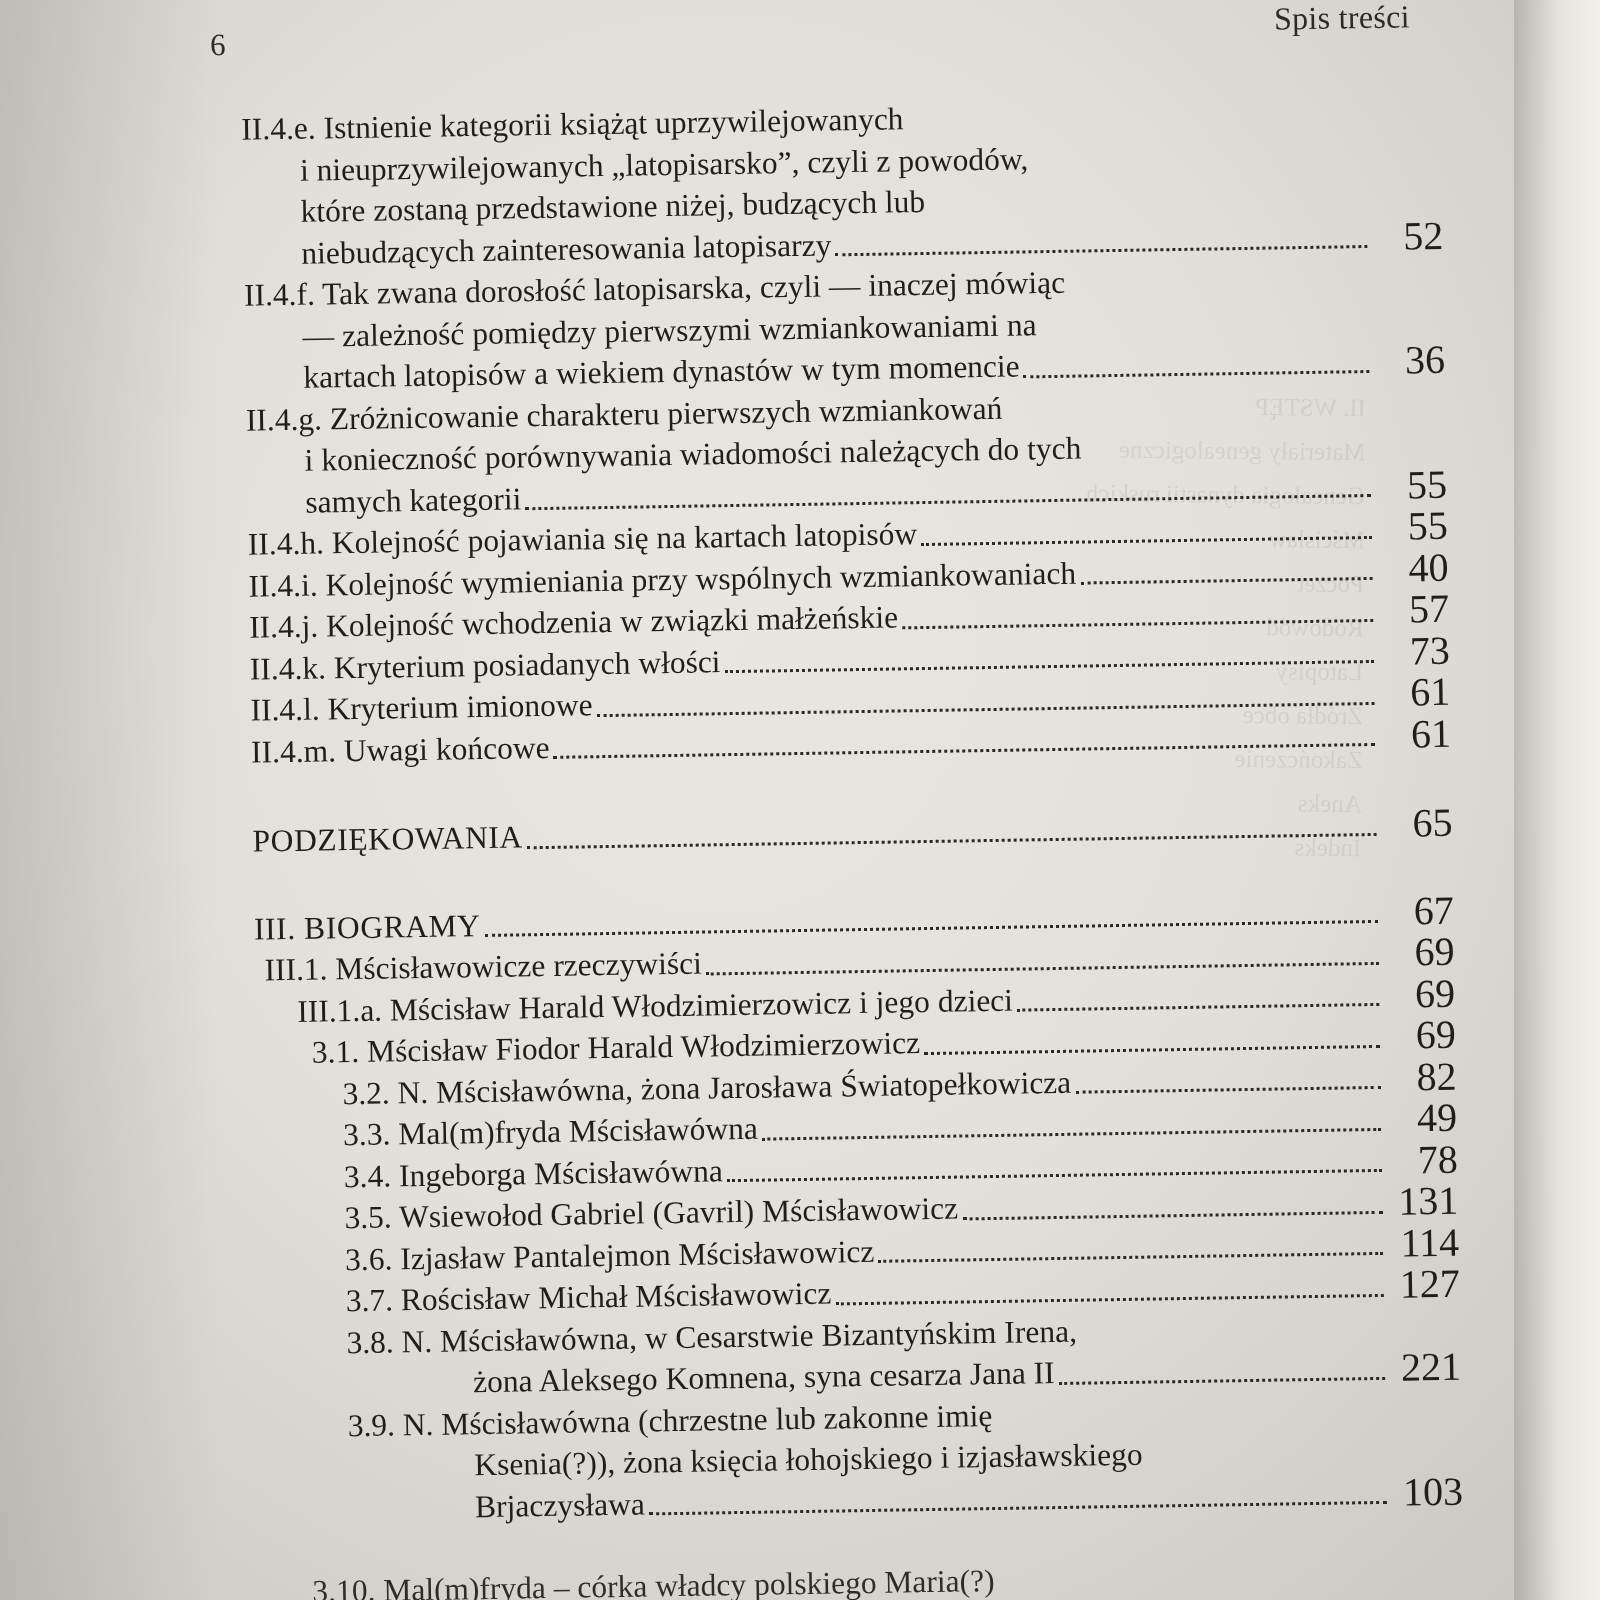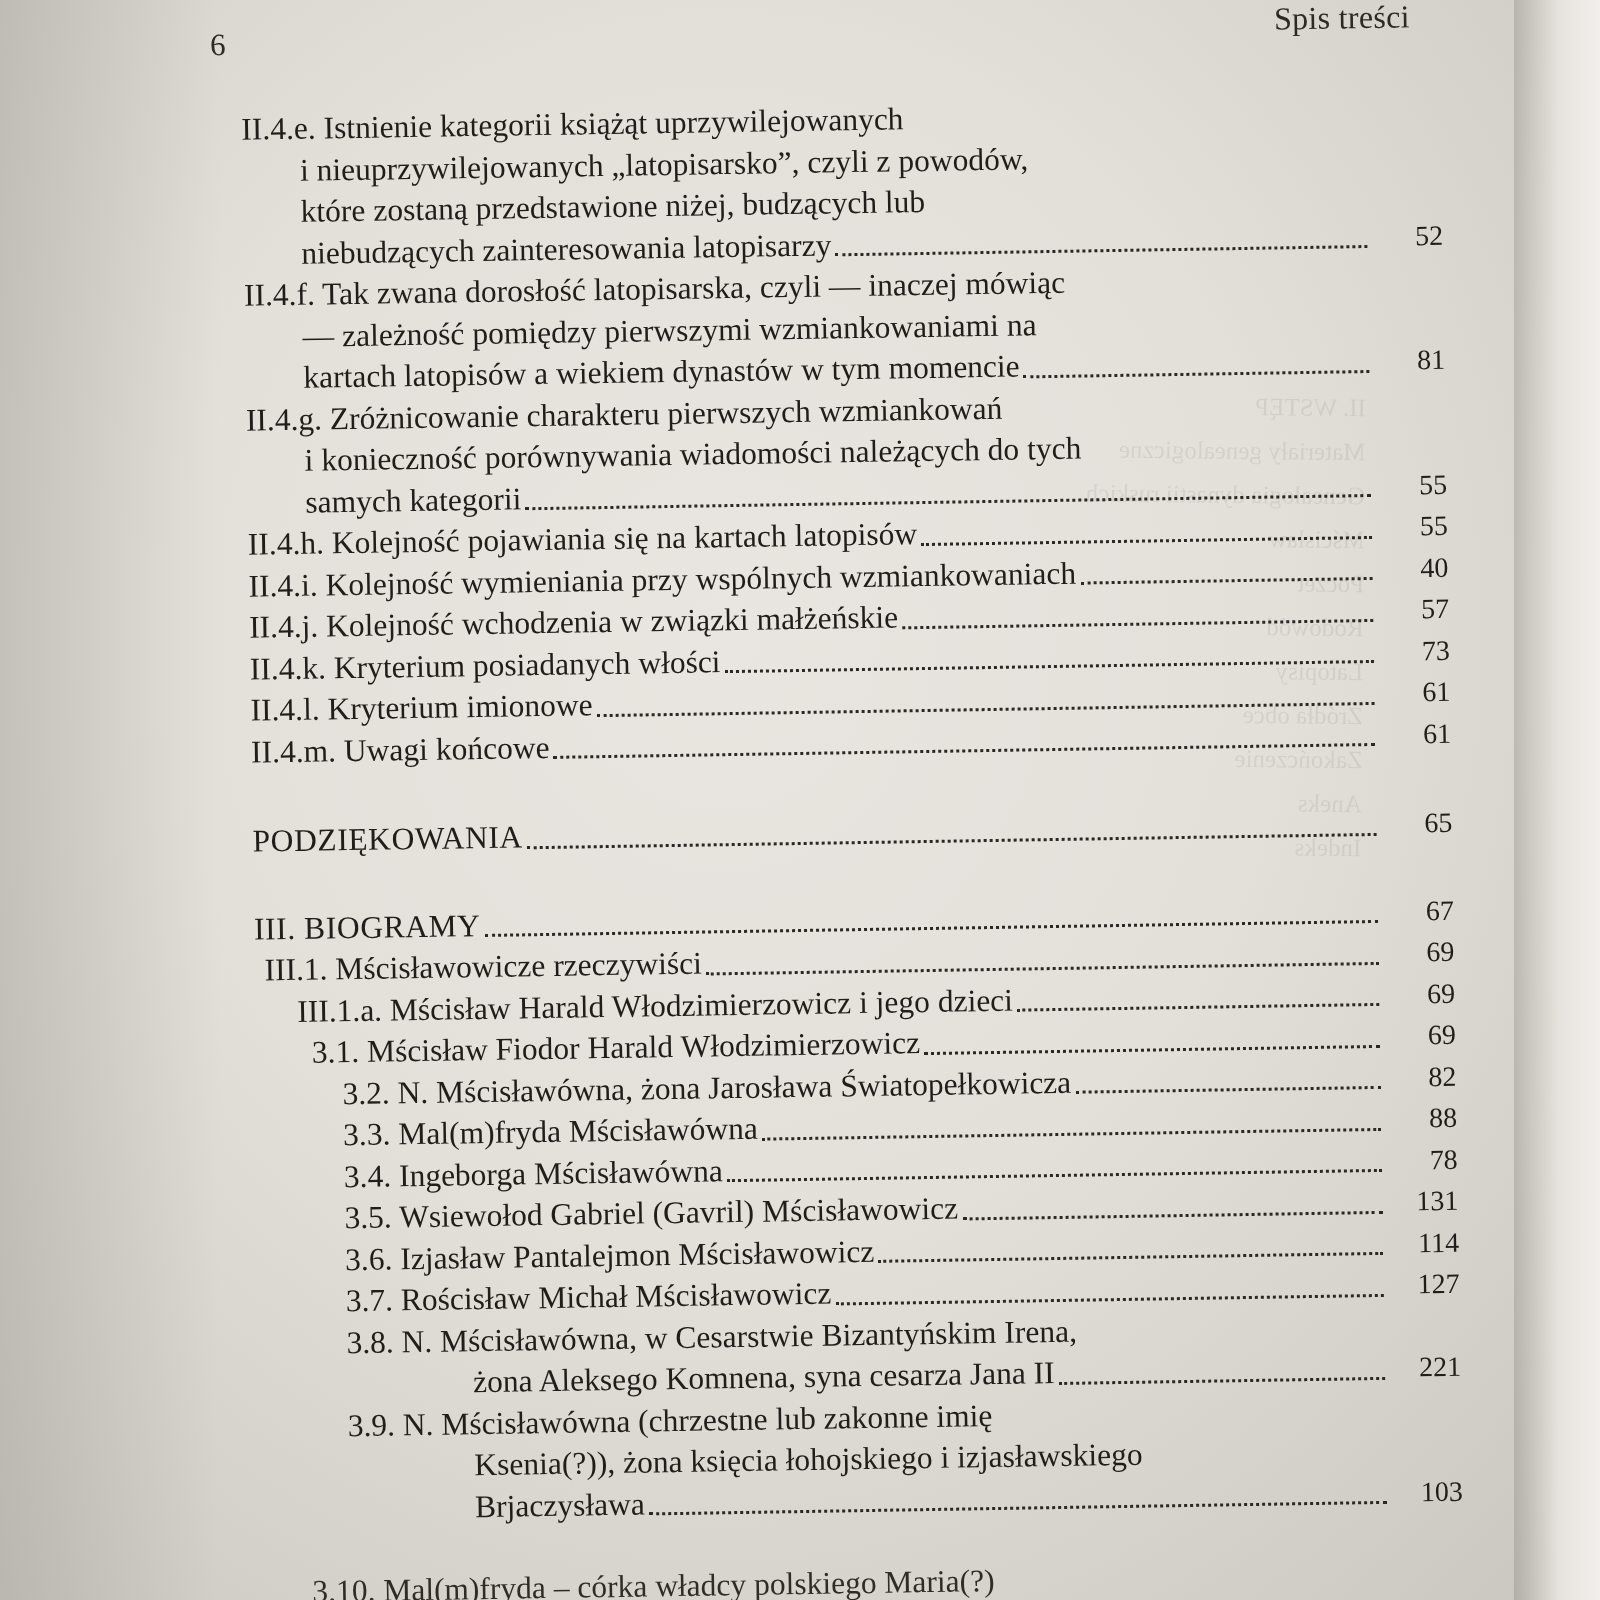--- a/index.html
+++ b/index.html
@@ -102,21 +102,21 @@
     flex: 1 1 auto;
     margin: 0 4px 9px 4px;
     border-bottom: 3px dotted #2a2824;
     min-width: 14px;
     height: 1px;
   }
   .entry .pg {
     flex: 0 0 auto;
     width: 72px;
     text-align: right;
-    font-size: 28px;
+    font-size: 40px;
   }
   .wrapline {
     font-size: 31.5px;
     line-height: 41.5px;
     white-space: pre-wrap;
   }
   .blk {
     margin-bottom: 0;
   }
 
@@ -173,21 +173,21 @@
           <span class="leader"></span>
           <span class="pg">52</span>
         </div>
       </div>
       <div class="blk ind-0">
         <div class="wrapline">II.4.f. Tak zwana dorosłość latopisarska, czyli — inaczej mówiąc</div>
         <div class="wrapline hang-1">— zależność pomiędzy pierwszymi wzmiankowaniami na</div>
         <div class="entry hang-1">
           <span class="txt">kartach latopisów a wiekiem dynastów w tym momencie</span>
           <span class="leader"></span>
-          <span class="pg">81</span>
+          <span class="pg">36</span>
         </div>
       </div>
       <div class="blk ind-0">
         <div class="wrapline">II.4.g. Zróżnicowanie charakteru pierwszych wzmiankowań</div>
         <div class="wrapline hang-1">i konieczność porównywania wiadomości należących do tych</div>
         <div class="entry hang-1">
           <span class="txt">samych kategorii</span>
           <span class="leader"></span>
           <span class="pg">55</span>
         </div>
@@ -275,21 +275,21 @@
         <div class="entry">
           <span class="txt">3.2. N. Mścisławówna, żona Jarosława Światopełkowicza</span>
           <span class="leader"></span>
           <span class="pg">82</span>
         </div>
       </div>
       <div class="blk ind-4">
         <div class="entry">
           <span class="txt">3.3. Mal(m)fryda Mścisławówna</span>
           <span class="leader"></span>
-          <span class="pg">88</span>
+          <span class="pg">49</span>
         </div>
       </div>
       <div class="blk ind-4">
         <div class="entry">
           <span class="txt">3.4. Ingeborga Mścisławówna</span>
           <span class="leader"></span>
           <span class="pg">78</span>
         </div>
       </div>
       <div class="blk ind-4">

